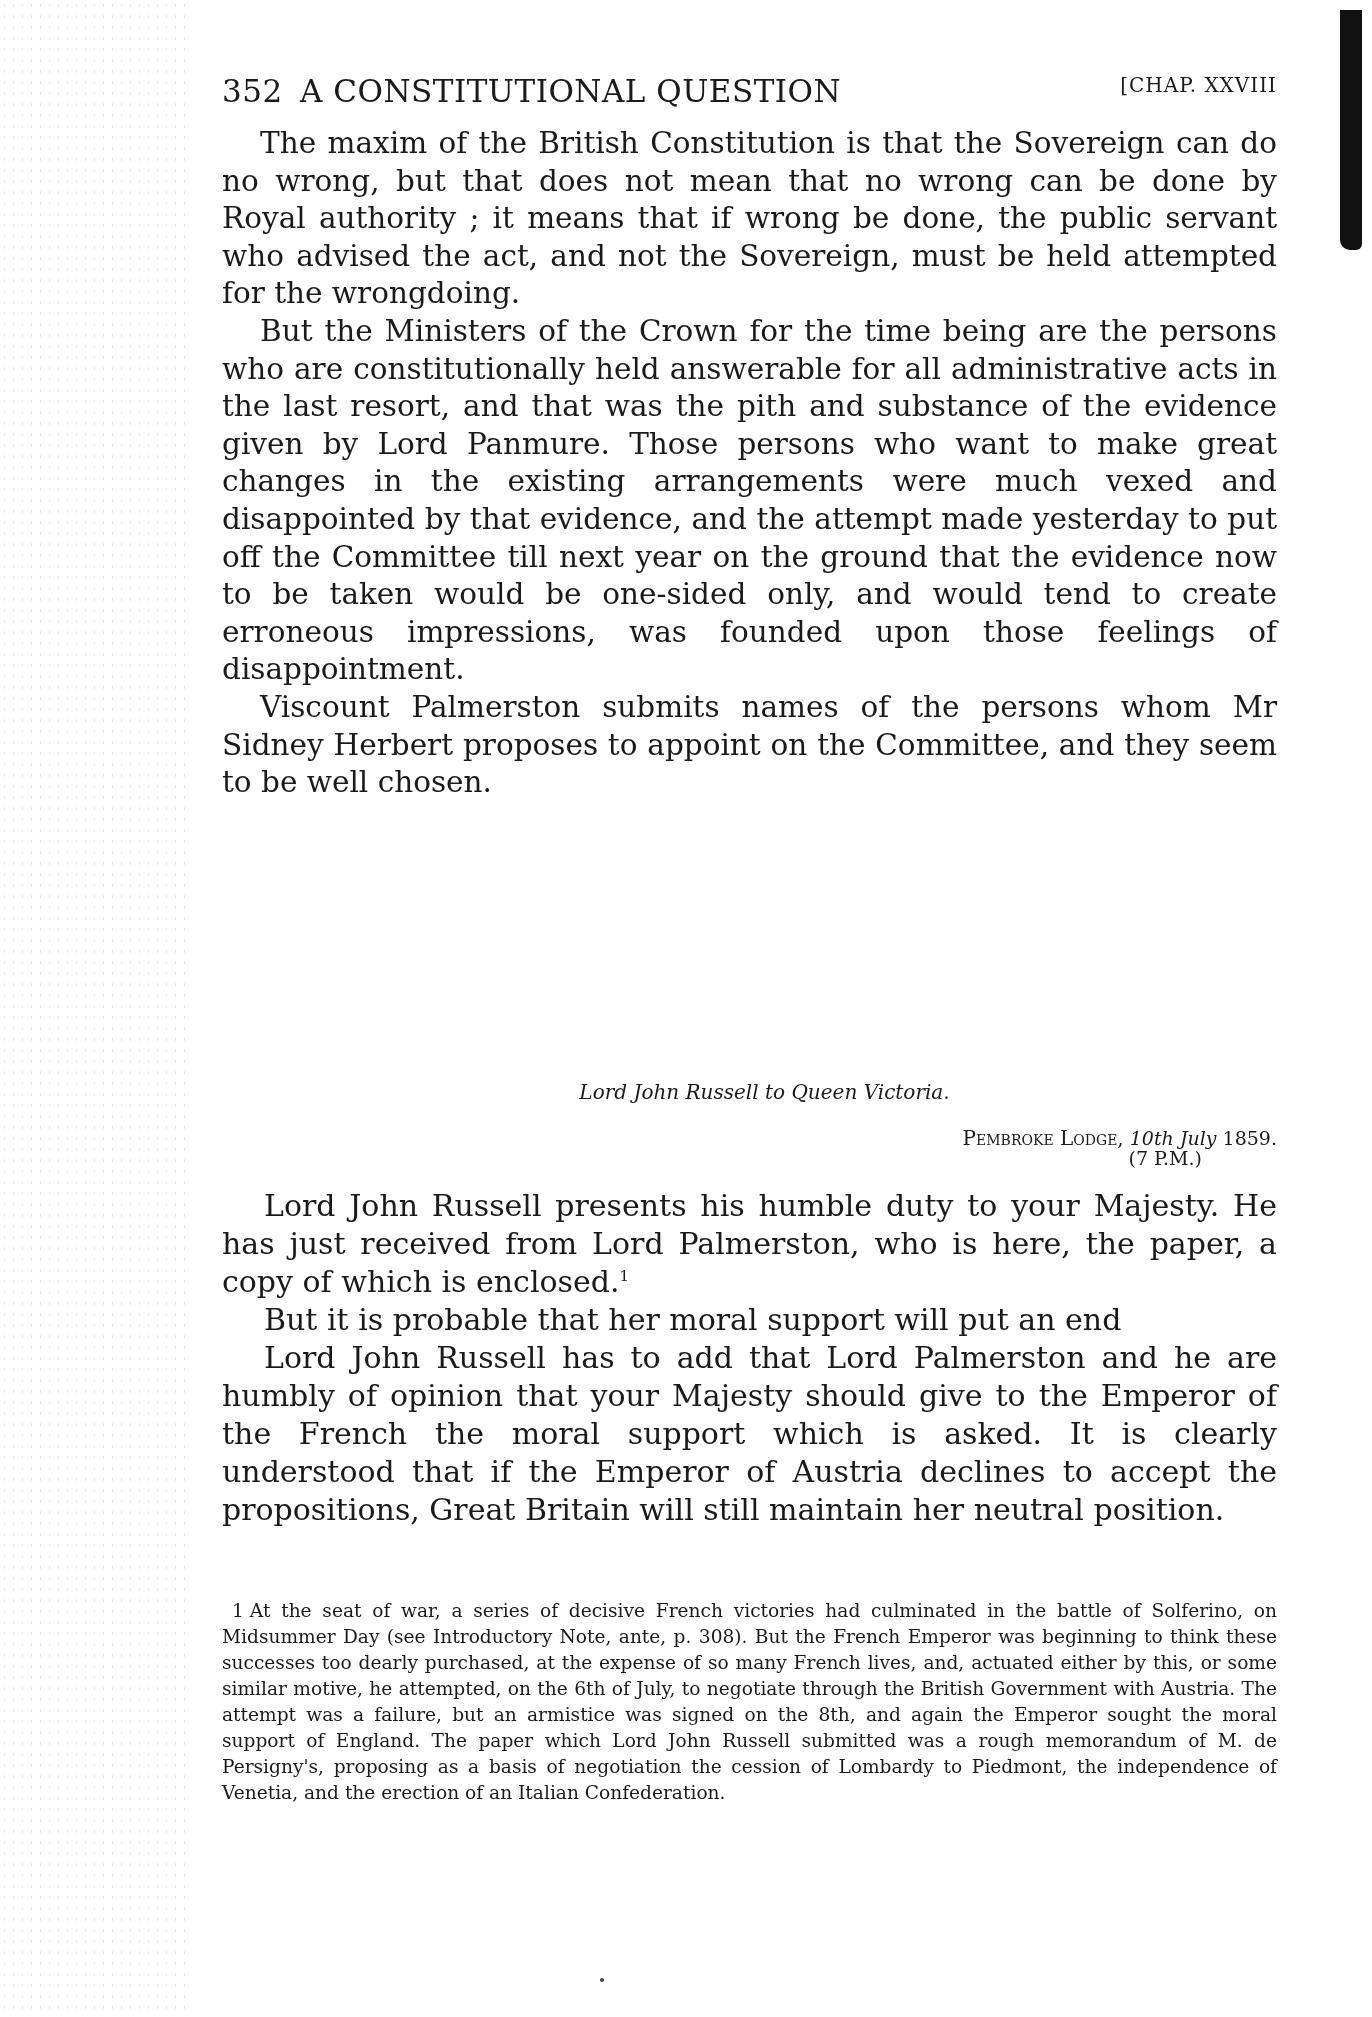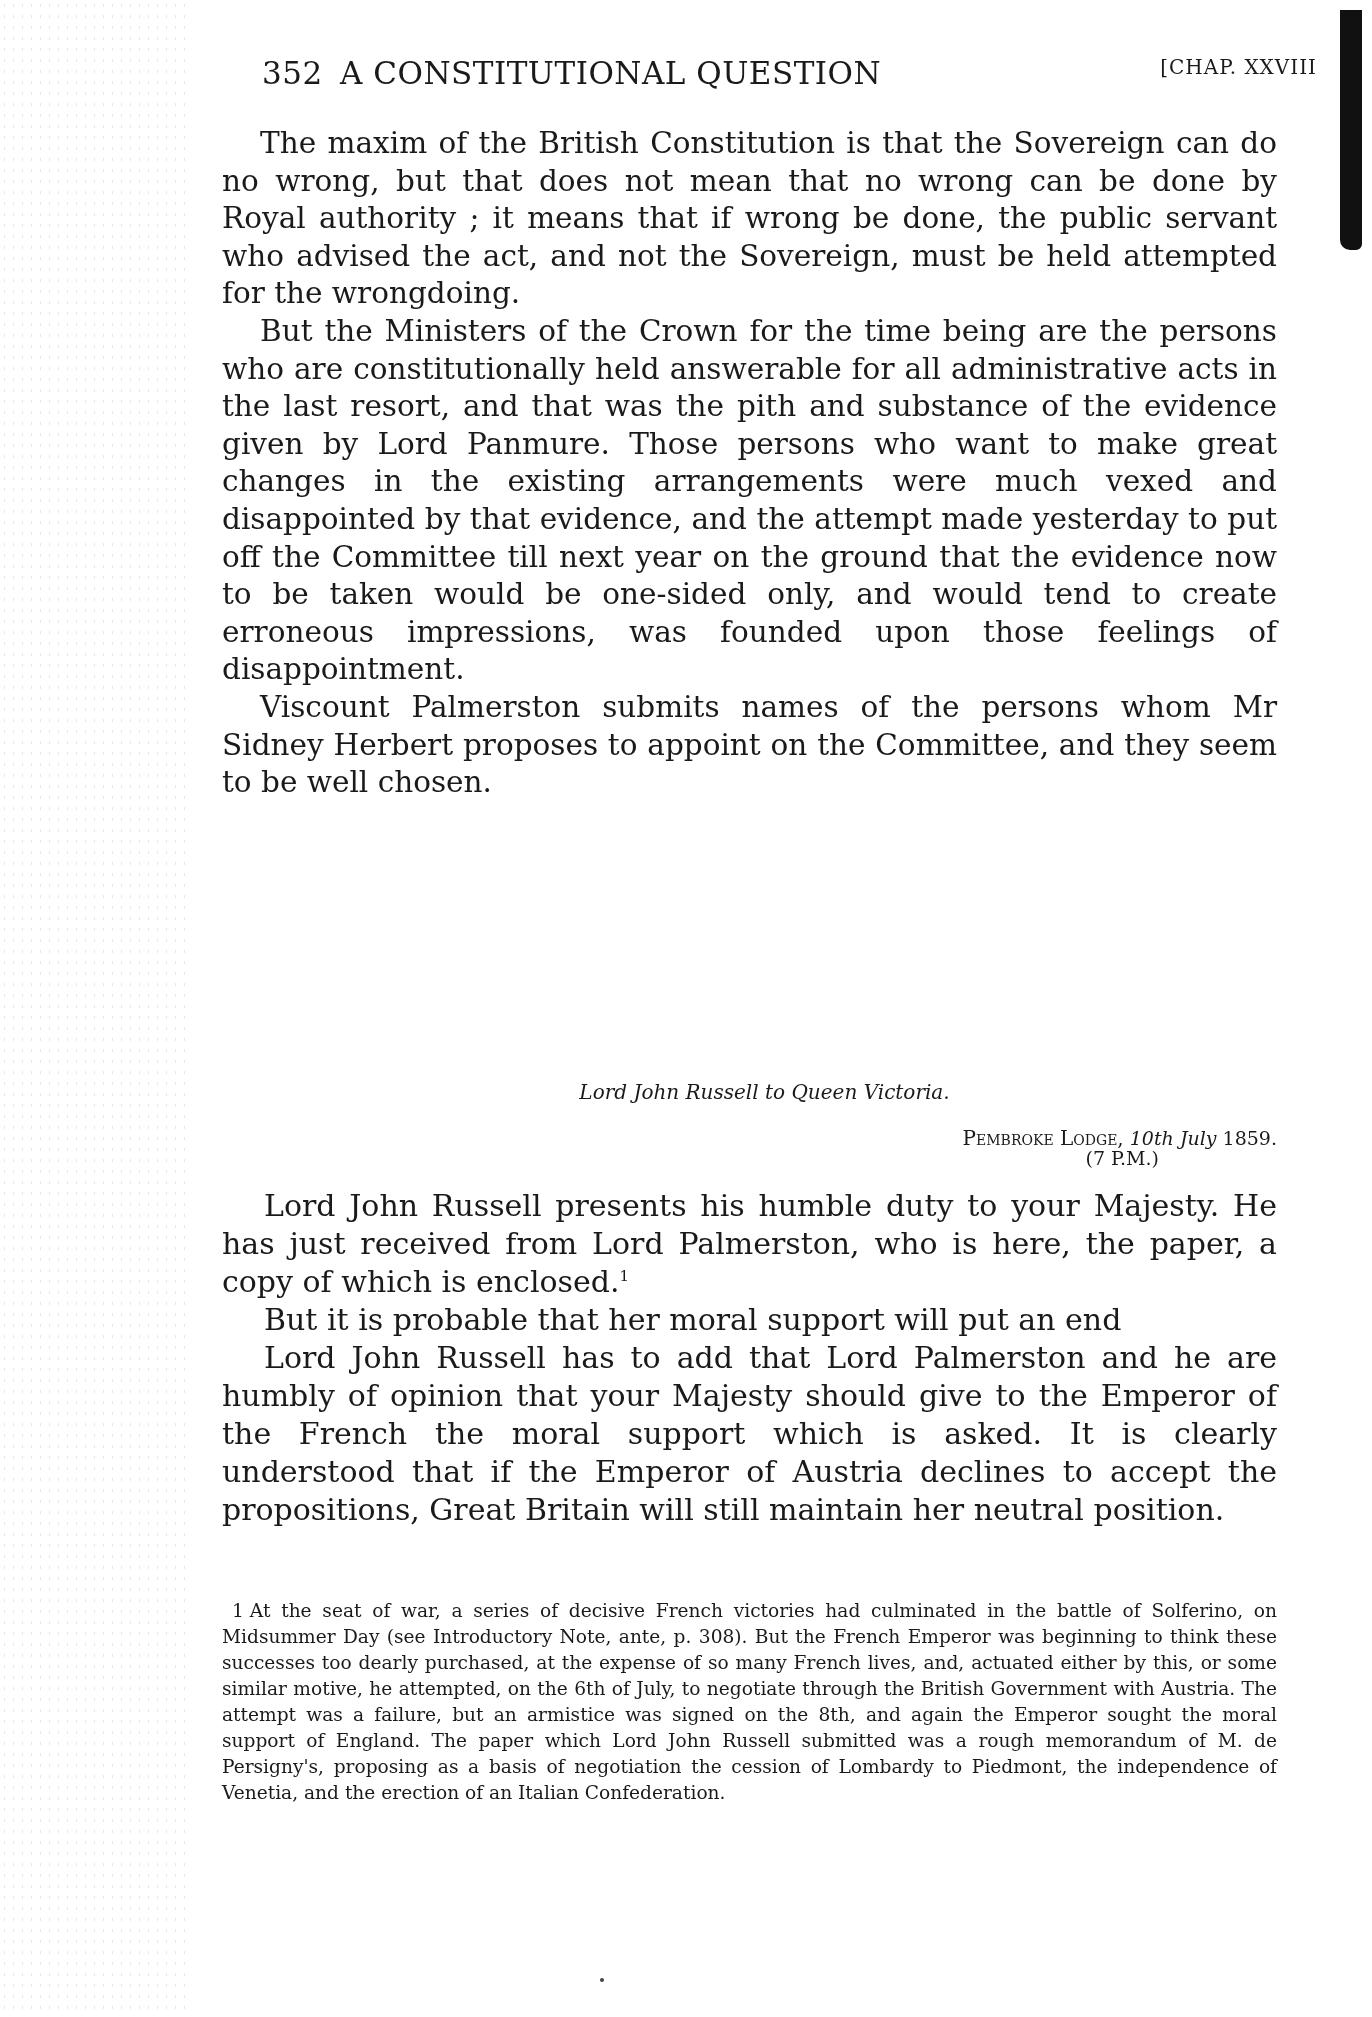--- a/index.html
+++ b/index.html
@@ -1,31 +1,31 @@
 <!DOCTYPE html>
 <html><head>
 <meta charset="utf-8">
 <style>
   html, body { margin: 0; padding: 0; background: #ffffff; }
   body { width: 1372px; height: 2017px; position: relative; overflow: hidden; font-family: "DejaVu Serif", "Liberation Serif", serif; color: #1a1a1a; }
   .gutter { position: absolute; left: 0; top: 0; width: 190px; height: 2017px;
     background-image: radial-gradient(#c8c8c8 0.8px, transparent 1px); background-size: 9px 11px; opacity: 0.45; }
   .tab-mark { position: absolute; left: 1340px; top: 10px; width: 22px; height: 240px; background: #111; border-radius: 0 0 6px 10px; }
   .page { position: absolute; left: 222px; top: 0; width: 1055px; }
-  .running-head { position: absolute; top: 55px; left: 0; width: 1055px; font-size: 31px; letter-spacing: 0.5px; display: flex; margin-left: 40px; }
+  .running-head { position: absolute; top: 73px; left: 0; width: 1055px; font-size: 31px; letter-spacing: 0.5px; display: flex; }
   .running-head .num { width: 70px; }
   .running-head .title { flex: 1; margin-left: 8px; }
   .running-head .chap { font-size: 20px; letter-spacing: 1px; }
   .body { position: absolute; top: 125px; left: 0; width: 1055px; font-size: 29.5px; line-height: 37.6px; text-align: justify; }
   .body p { margin: 0; }
   .body p.indent { text-indent: 38px; }
   .letter-title { position: absolute; top: 1080px; left: 0; width: 1055px; text-align: center; font-style: italic; font-size: 20px; padding-left: 30px; box-sizing: border-box; }
   .dateline { position: absolute; top: 1128px; right: 0; text-align: right; font-size: 19px; line-height: 20px; }
   .dateline .place { font-variant: small-caps; font-size: 20px; }
-  .dateline .time { display: block; margin-right: 118px; }
+  .dateline .time { display: block; margin-right: 75px; }
   .letter-body { position: absolute; top: 1187px; left: 0; width: 1055px; font-size: 30px; line-height: 38px; text-align: justify; }
   .letter-body p { margin: 0; text-indent: 42px; }
   sup { font-size: 15px; line-height: 0; }
   .footnote { position: absolute; top: 1598px; left: 0; width: 1055px; font-size: 18.6px; line-height: 26px; text-align: justify; }
   .footnote .marker { margin-left: 10px; margin-right: 6px; }
   .dot { position: absolute; left: 600px; top: 1978px; width: 4px; height: 4px; background: #444; border-radius: 50%; }
 </style>
 </head>
 <body>
 

